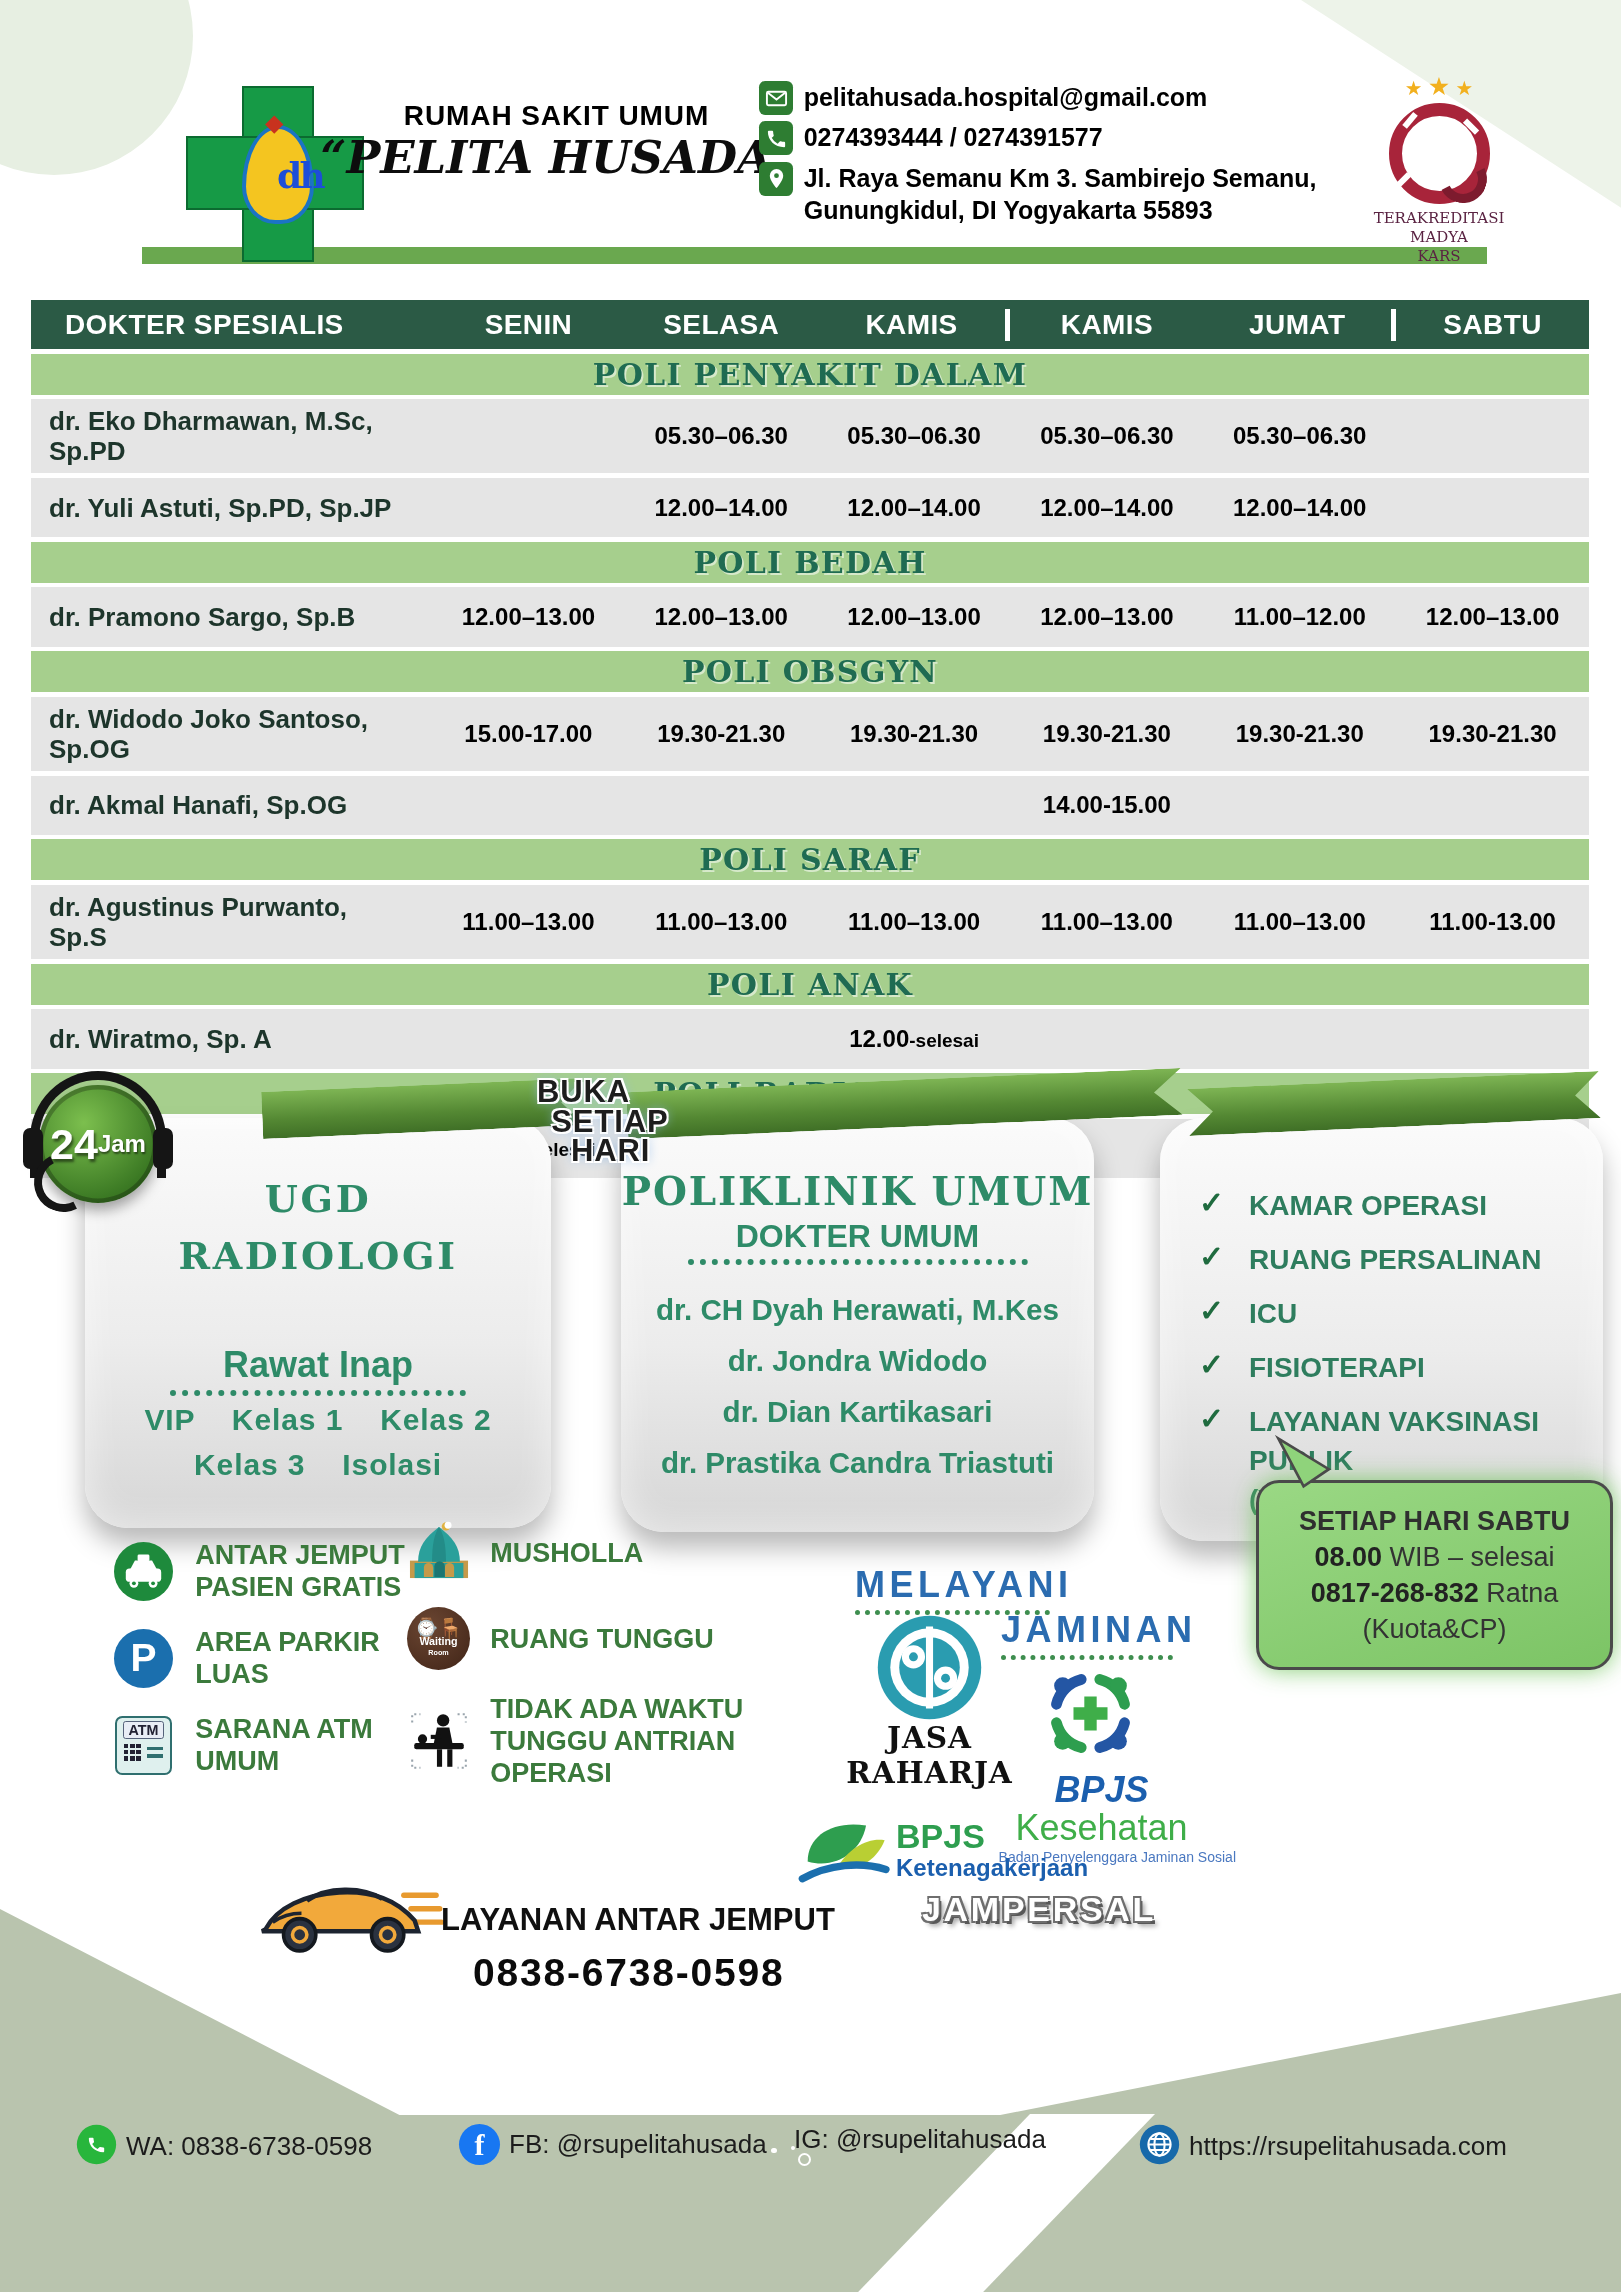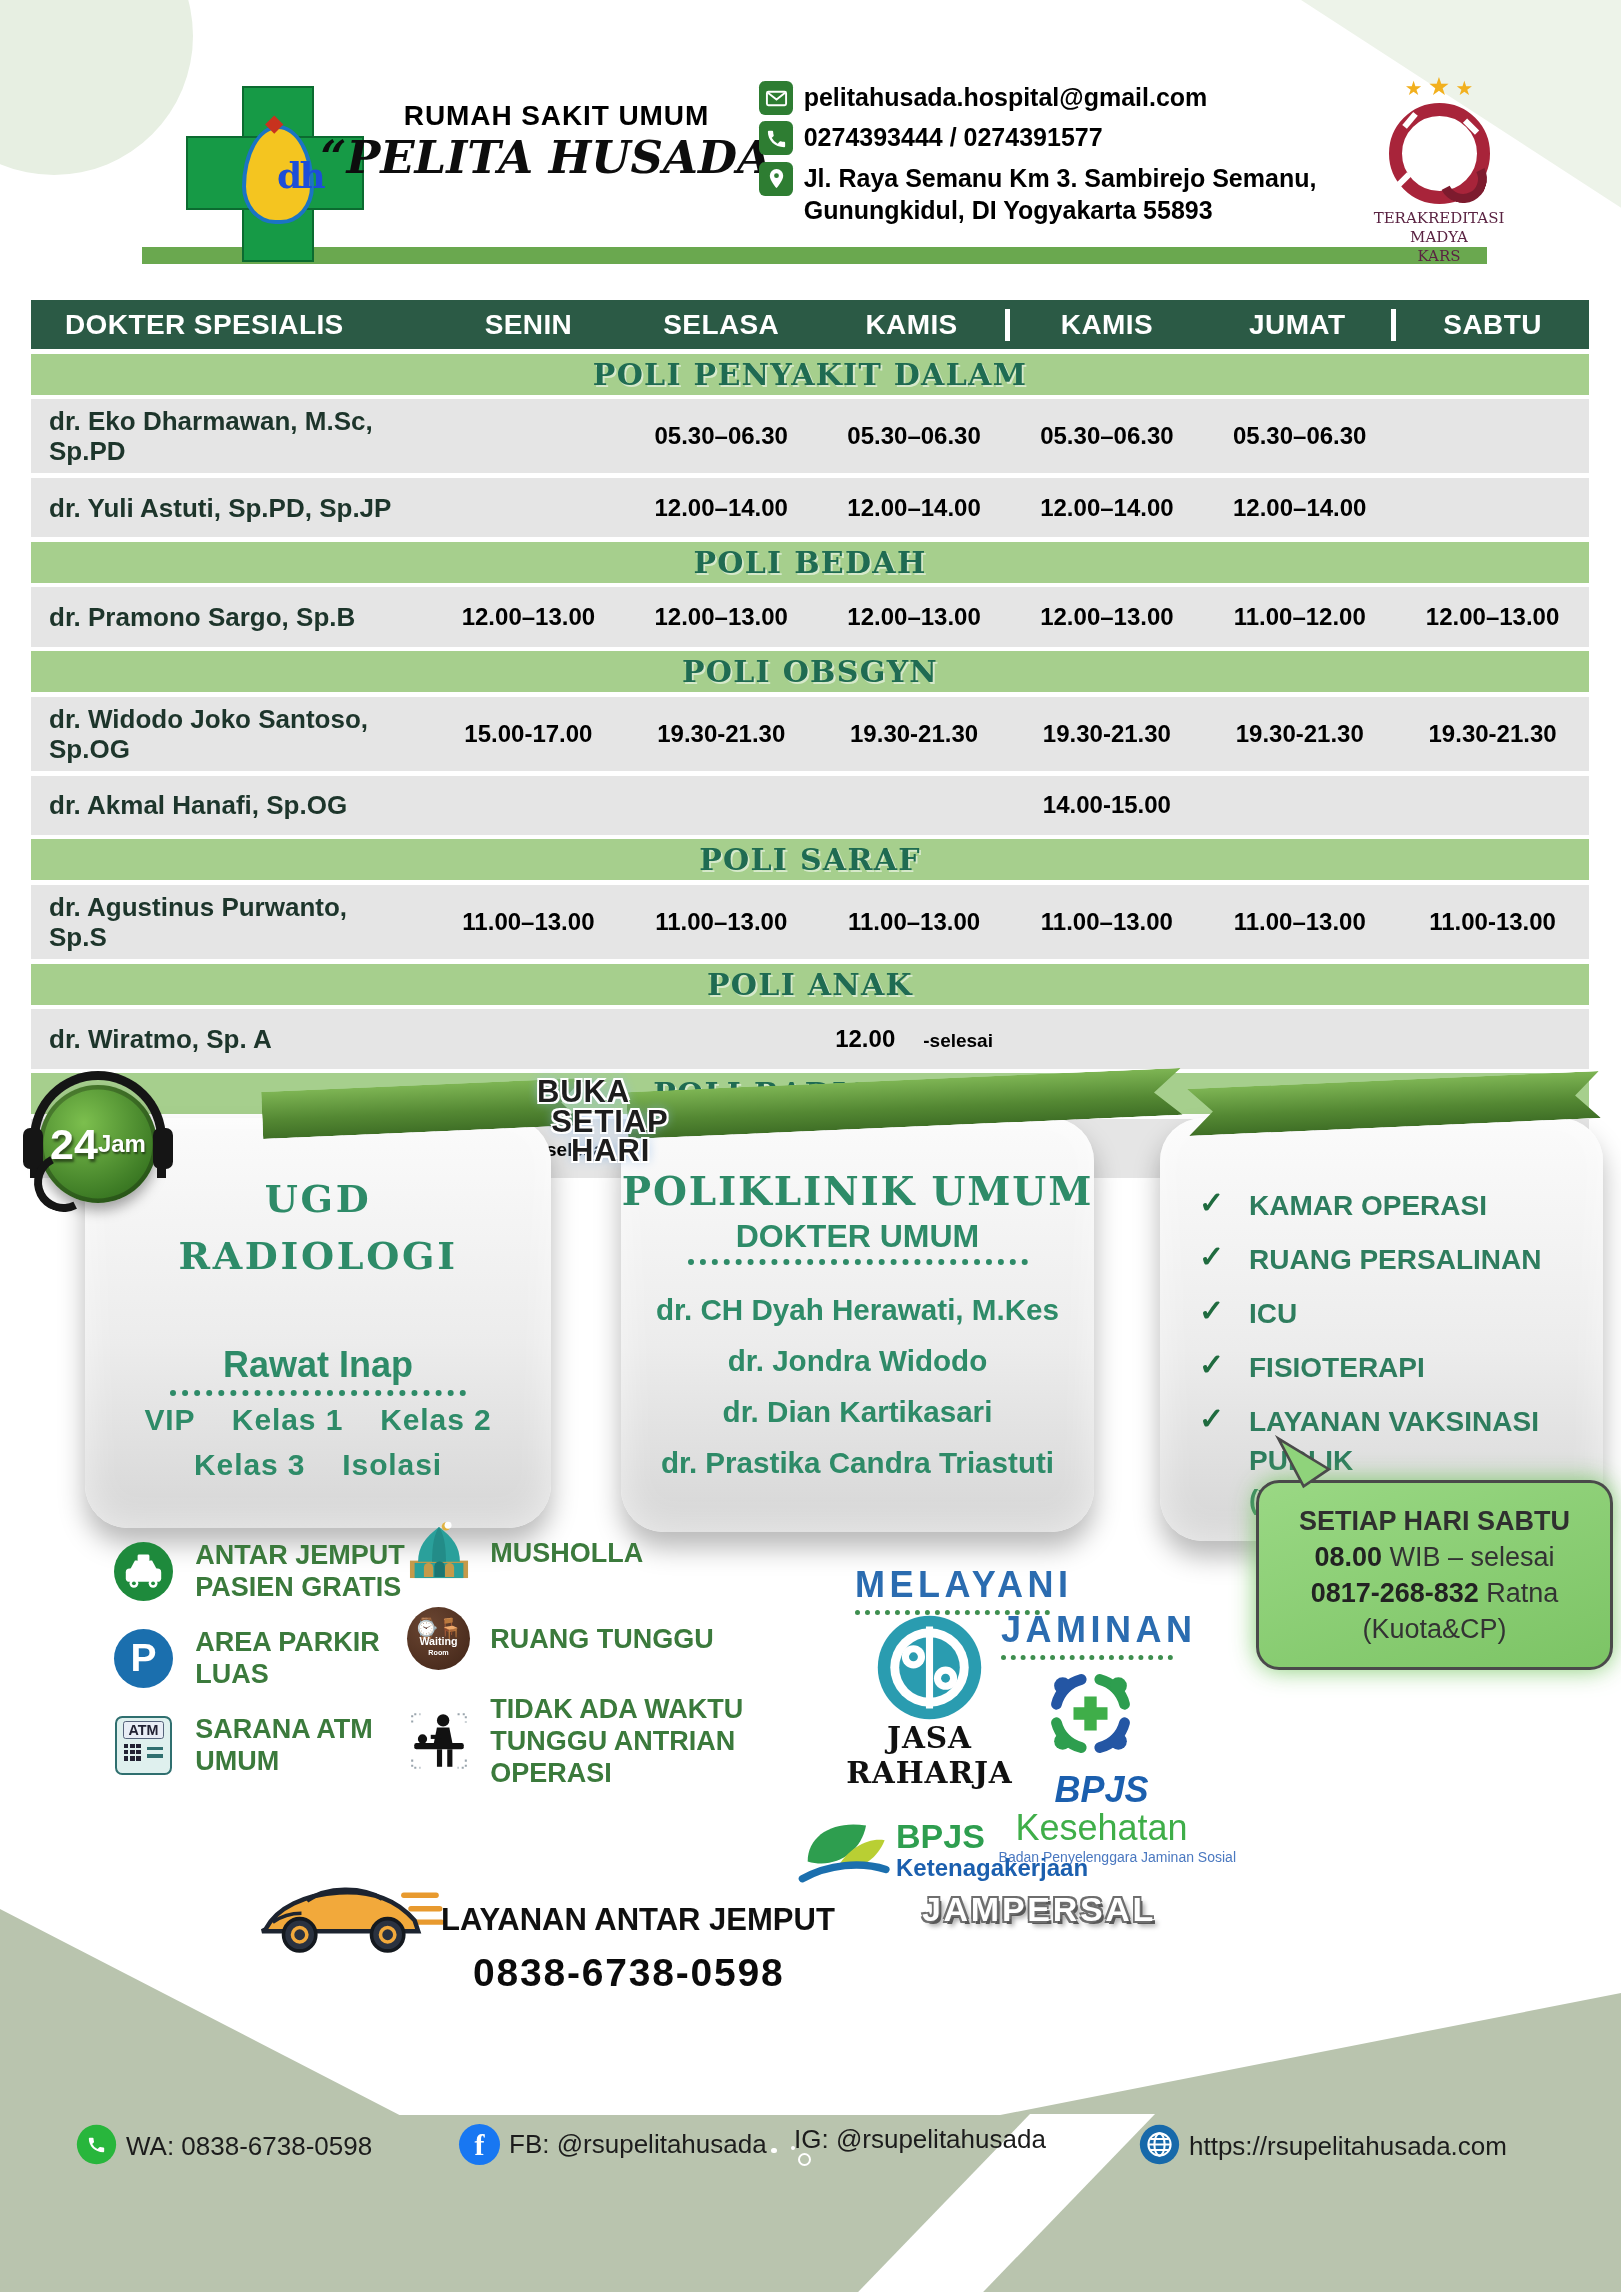--- a/index.html
+++ b/index.html
@@ -47,21 +47,21 @@
   .sched-header span{color:#fff;font-weight:bold;font-size:28px;text-align:center;letter-spacing:0.4px;}
   .sched-header span:first-child{text-align:left;padding-left:18px;margin-left:16px;}
   .sched-header span:nth-child(4),.sched-header span:nth-child(6){border-right:5.4px solid #fff;}
   .band{height:41px;background:#a6cf8d;display:flex;align-items:center;justify-content:center;margin-bottom:4.5px;}
   .band span{font-family:"DejaVu Serif",serif;font-weight:bold;font-size:30px;color:#1f6b52;letter-spacing:1.3px;
              text-shadow:1.8px 1.8px 0 rgba(255,255,255,.55);}
   .srow{display:grid;grid-template-columns:401px repeat(6,1fr);background:#e5e5e5;margin-bottom:4.5px;
         align-items:center;min-height:45px;padding:7.2px 0;}
   .srow .dname{font-size:26px;font-weight:bold;color:#1d352b;padding-left:18px;padding-right:27px;line-height:30px;}
   .srow .time{text-align:center;font-size:24px;font-weight:bold;color:#000;}
-  .srow .time small{font-size:19px;font-weight:bold;padding-left:28px;}
+  .srow .time small{font-size:19px;font-weight:bold;}
   
   .card{border-radius:43px;background:linear-gradient(180deg,#fbfbfb 0%,#ececec 55%,#d6d6d6 100%);
         box-shadow:0 16px 27px rgba(0,0,0,.28), inset 0 0 36px rgba(255,255,255,.6);z-index:2;}
   .card1{left:85px;top:1118px;width:466px;height:410px;}
   .card2{left:621px;top:1118px;width:473px;height:414px;}
   .card3{left:1160px;top:1118px;width:443px;height:423px;}
   .ribbon{height:47px;background:linear-gradient(180deg,#7eb554,#548833 60%,#3f6f26);transform:rotate(-2.5deg);
           box-shadow:0 5.4px 9px rgba(0,0,0,.25);z-index:3;}
   .r1{left:262px;top:1085px;width:322px;clip-path:polygon(0 0,100% 0,93% 50%,100% 100%,0 100%);}
   .r2{left:627px;top:1080px;width:555px;clip-path:polygon(0 0,100% 0,95% 50%,100% 100%,0 100%);}

